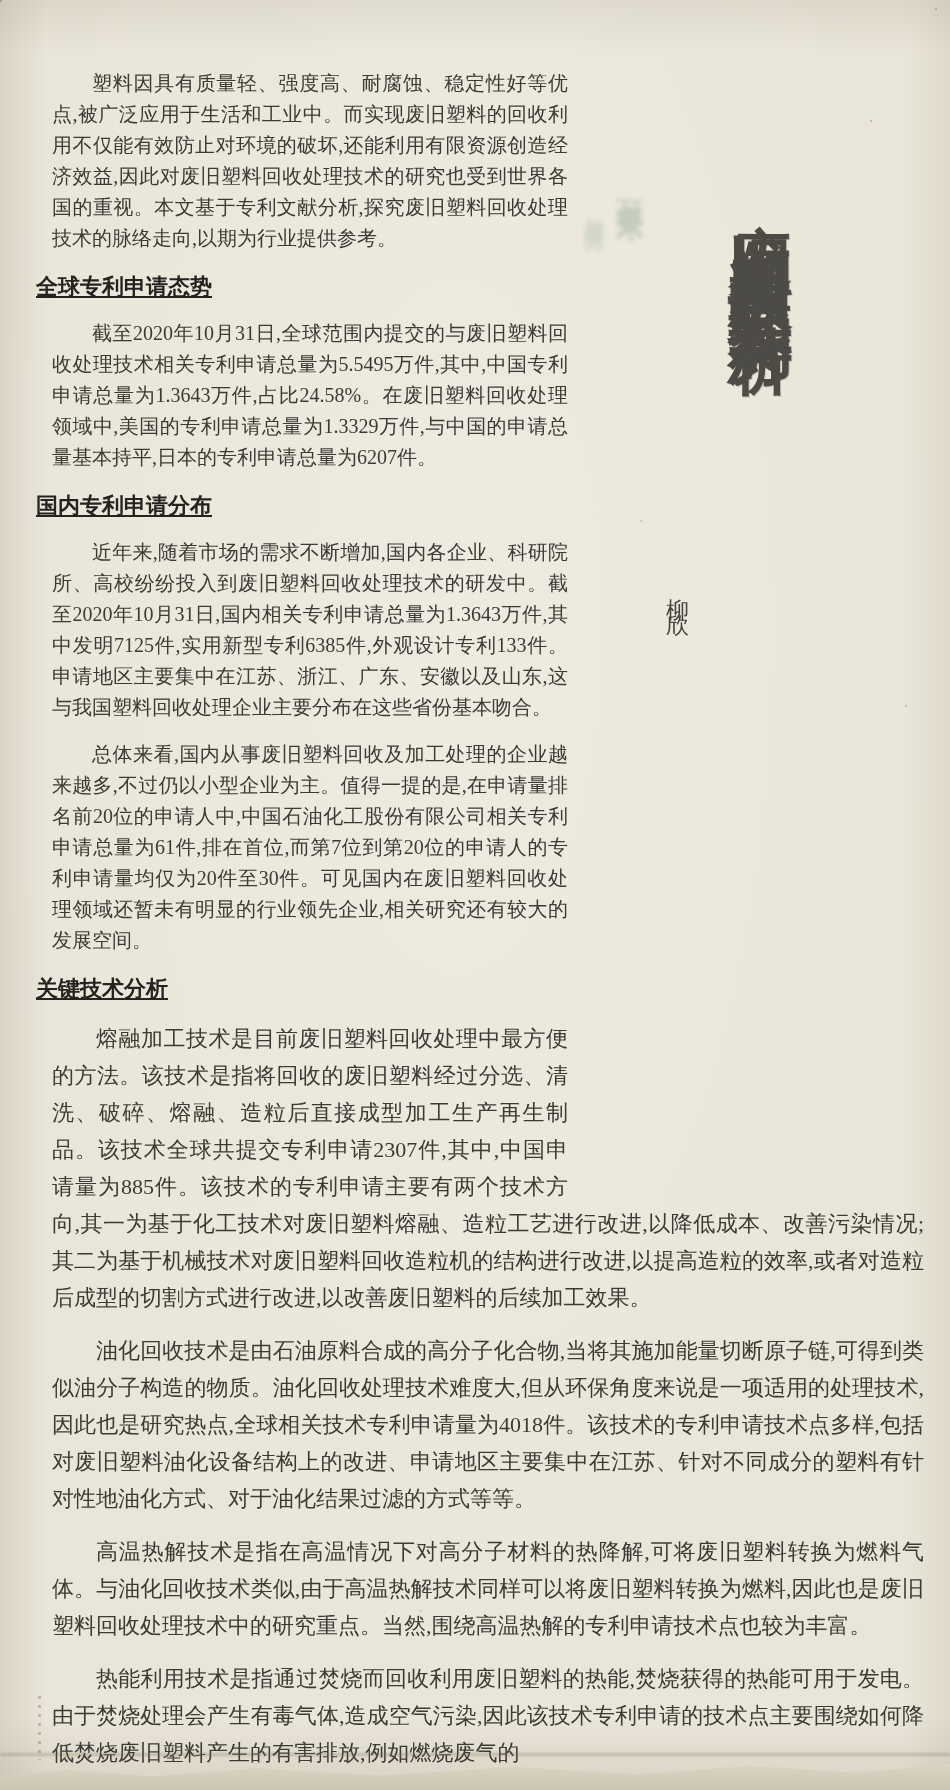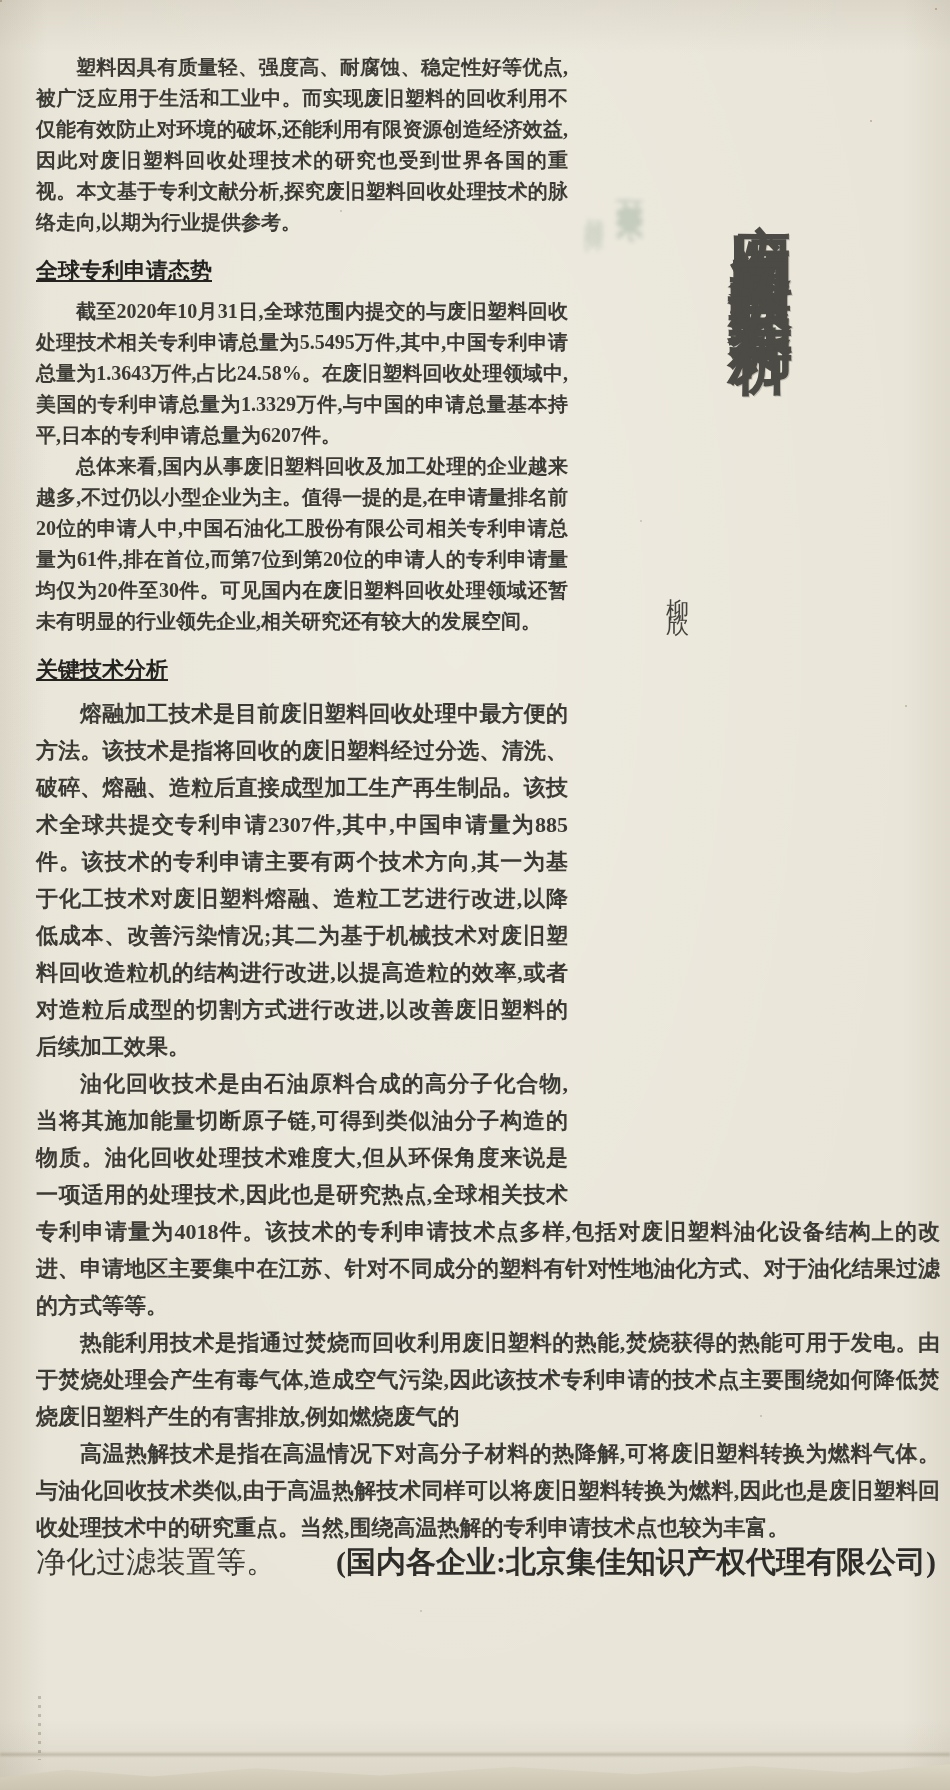--- a/index.html
+++ b/index.html
@@ -40,21 +40,21 @@
     transform:scaleX(-1); filter:blur(2.2px);
     color:#6f8f7c; font-weight:700; pointer-events:none;
   }
   .ghost-1 { top:126px; left:46px; font-size:27px; letter-spacing:5px; opacity:.30; }
   .ghost-2 { top:150px; left:10px; font-size:20px; letter-spacing:4px; opacity:.20; }
   .section-heading {
     font-family:"Liberation Sans","DejaVu Sans",sans-serif;
     font-weight:700; font-size:22px; line-height:30px;
     color:#242320; text-align:left; margin:18px 0 10px 0;text-decoration:underline;
   }
-  p.para { margin:0; text-indent:2em;font-weight:bold; }
+  p.para { margin:16px; text-indent:2em; }
   .section-key p.para { font-size:22px; line-height:37px; }
   .closing-row {
     display:flex; justify-content:space-between; align-items:flex-start;
     font-size:30px; line-height:31.5px; padding-right:4px;
   }
   .closing-text { white-space:nowrap; }
   .byline { font-weight:700; color:#2e2d29; white-space:nowrap; }
   .perf-dots {
     position:absolute; left:38px; top:1696px; width:3px; height:64px;
     background:repeating-linear-gradient(180deg,#8b8577 0 3px, rgba(0,0,0,0) 3px 9px);
@@ -94,29 +94,31 @@
     </div>
 
     <p class="para">塑料因具有质量轻、强度高、耐腐蚀、稳定性好等优点,被广泛应用于生活和工业中。而实现废旧塑料的回收利用不仅能有效防止对环境的破坏,还能利用有限资源创造经济效益,因此对废旧塑料回收处理技术的研究也受到世界各国的重视。本文基于专利文献分析,探究废旧塑料回收处理技术的脉络走向,以期为行业提供参考。</p>
 
     <div class="section">
       <div class="section-heading">全球专利申请态势</div>
       <p class="para">截至2020年10月31日,全球范围内提交的与废旧塑料回收处理技术相关专利申请总量为5.5495万件,其中,中国专利申请总量为1.3643万件,占比24.58%。在废旧塑料回收处理领域中,美国的专利申请总量为1.3329万件,与中国的申请总量基本持平,日本的专利申请总量为6207件。</p>
     </div>
 
     <div class="section">
+      <div class="section-heading">国内专利申请分布</div>
+      <p class="para">近年来,随着市场的需求不断增加,国内各企业、科研院所、高校纷纷投入到废旧塑料回收处理技术的研发中。截至2020年10月31日,国内相关专利申请总量为1.3643万件,其中发明7125件,实用新型专利6385件,外观设计专利133件。申请地区主要集中在江苏、浙江、广东、安徽以及山东,这与我国塑料回收处理企业主要分布在这些省份基本吻合。</p>
       <p class="para">总体来看,国内从事废旧塑料回收及加工处理的企业越来越多,不过仍以小型企业为主。值得一提的是,在申请量排名前20位的申请人中,中国石油化工股份有限公司相关专利申请总量为61件,排在首位,而第7位到第20位的申请人的专利申请量均仅为20件至30件。可见国内在废旧塑料回收处理领域还暂未有明显的行业领先企业,相关研究还有较大的发展空间。</p>
     </div>
 
     <div class="section section-key">
       <div class="section-heading">关键技术分析</div>
       <p class="para">熔融加工技术是目前废旧塑料回收处理中最方便的方法。该技术是指将回收的废旧塑料经过分选、清洗、破碎、熔融、造粒后直接成型加工生产再生制品。该技术全球共提交专利申请2307件,其中,中国申请量为885件。该技术的专利申请主要有两个技术方向,其一为基于化工技术对废旧塑料熔融、造粒工艺进行改进,以降低成本、改善污染情况;其二为基于机械技术对废旧塑料回收造粒机的结构进行改进,以提高造粒的效率,或者对造粒后成型的切割方式进行改进,以改善废旧塑料的后续加工效果。</p>
       <p class="para">油化回收技术是由石油原料合成的高分子化合物,当将其施加能量切断原子链,可得到类似油分子构造的物质。油化回收处理技术难度大,但从环保角度来说是一项适用的处理技术,因此也是研究热点,全球相关技术专利申请量为4018件。该技术的专利申请技术点多样,包括对废旧塑料油化设备结构上的改进、申请地区主要集中在江苏、针对不同成分的塑料有针对性地油化方式、对于油化结果过滤的方式等等。</p>
+      <p class="para">高温热解技术是指在高温情况下对高分子材料的热降解,可将废旧塑料转换为燃料气体。与油化回收技术类似,由于高温热解技术同样可以将废旧塑料转换为燃料,因此也是废旧塑料回收处理技术中的研究重点。当然,围绕高温热解的专利申请技术点也较为丰富。</p>
       <p class="para">热能利用技术是指通过焚烧而回收利用废旧塑料的热能,焚烧获得的热能可用于发电。由于焚烧处理会产生有毒气体,造成空气污染,因此该技术专利申请的技术点主要围绕如何降低焚烧废旧塑料产生的有害排放,例如燃烧废气的</p>
-      <p class="para">高温热解技术是指在高温情况下对高分子材料的热降解,可将废旧塑料转换为燃料气体。与油化回收技术类似,由于高温热解技术同样可以将废旧塑料转换为燃料,因此也是废旧塑料回收处理技术中的研究重点。当然,围绕高温热解的专利申请技术点也较为丰富。</p>
       <div class="closing-row">
         <span class="closing-text">净化过滤装置等。</span>
         <span class="byline">(国内各企业:北京集佳知识产权代理有限公司)</span>
       </div>
     </div>
 
   </div>
 
   <div class="speckles"></div>
   <div class="perf-dots"></div>

